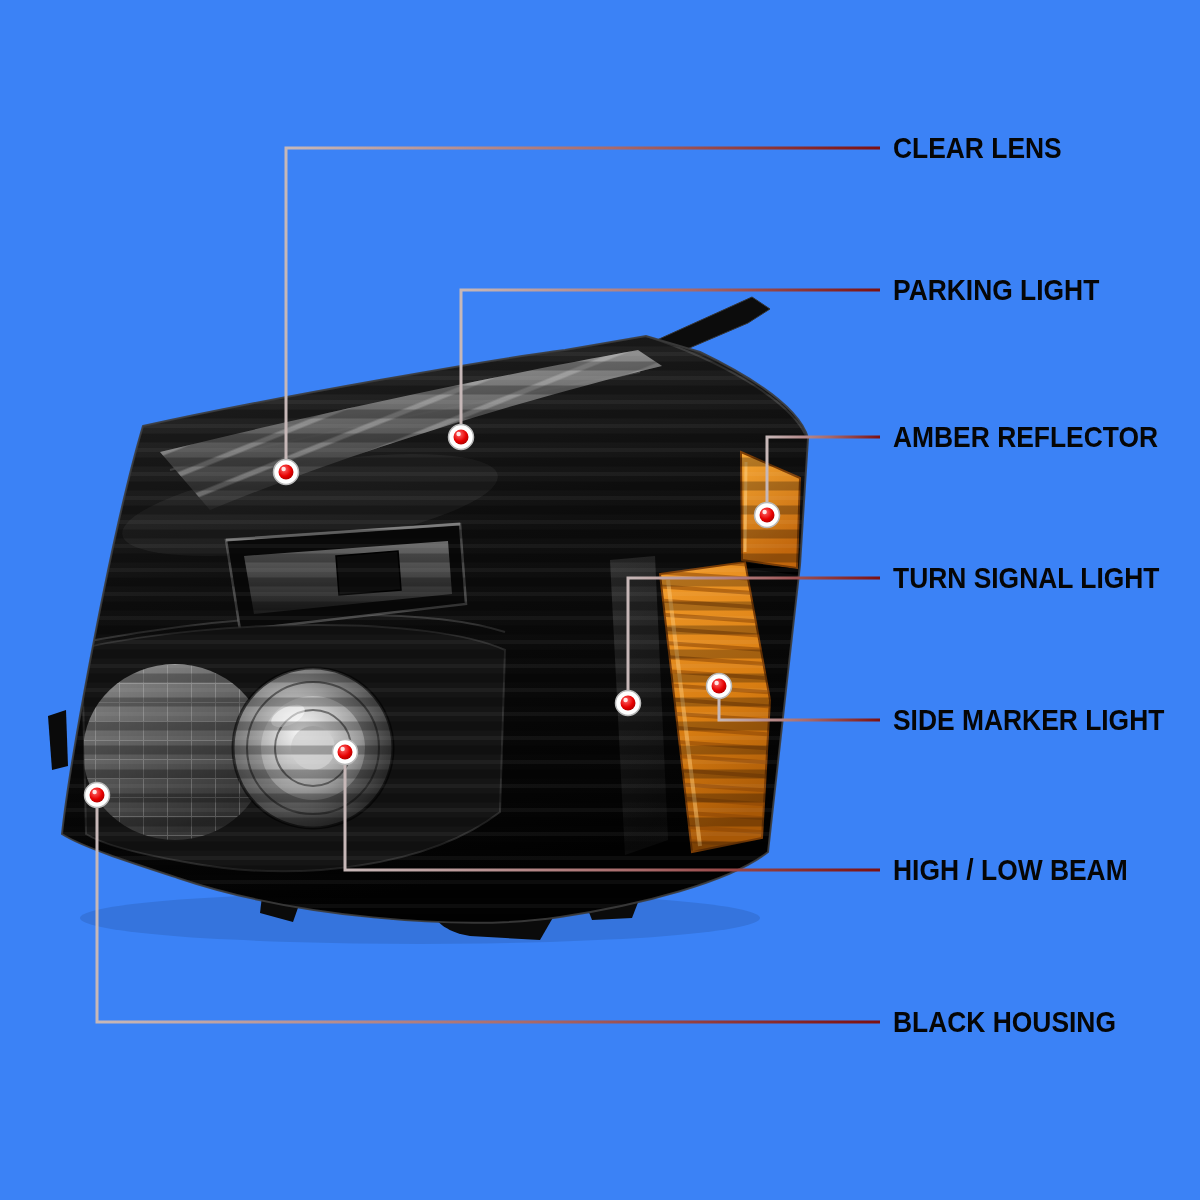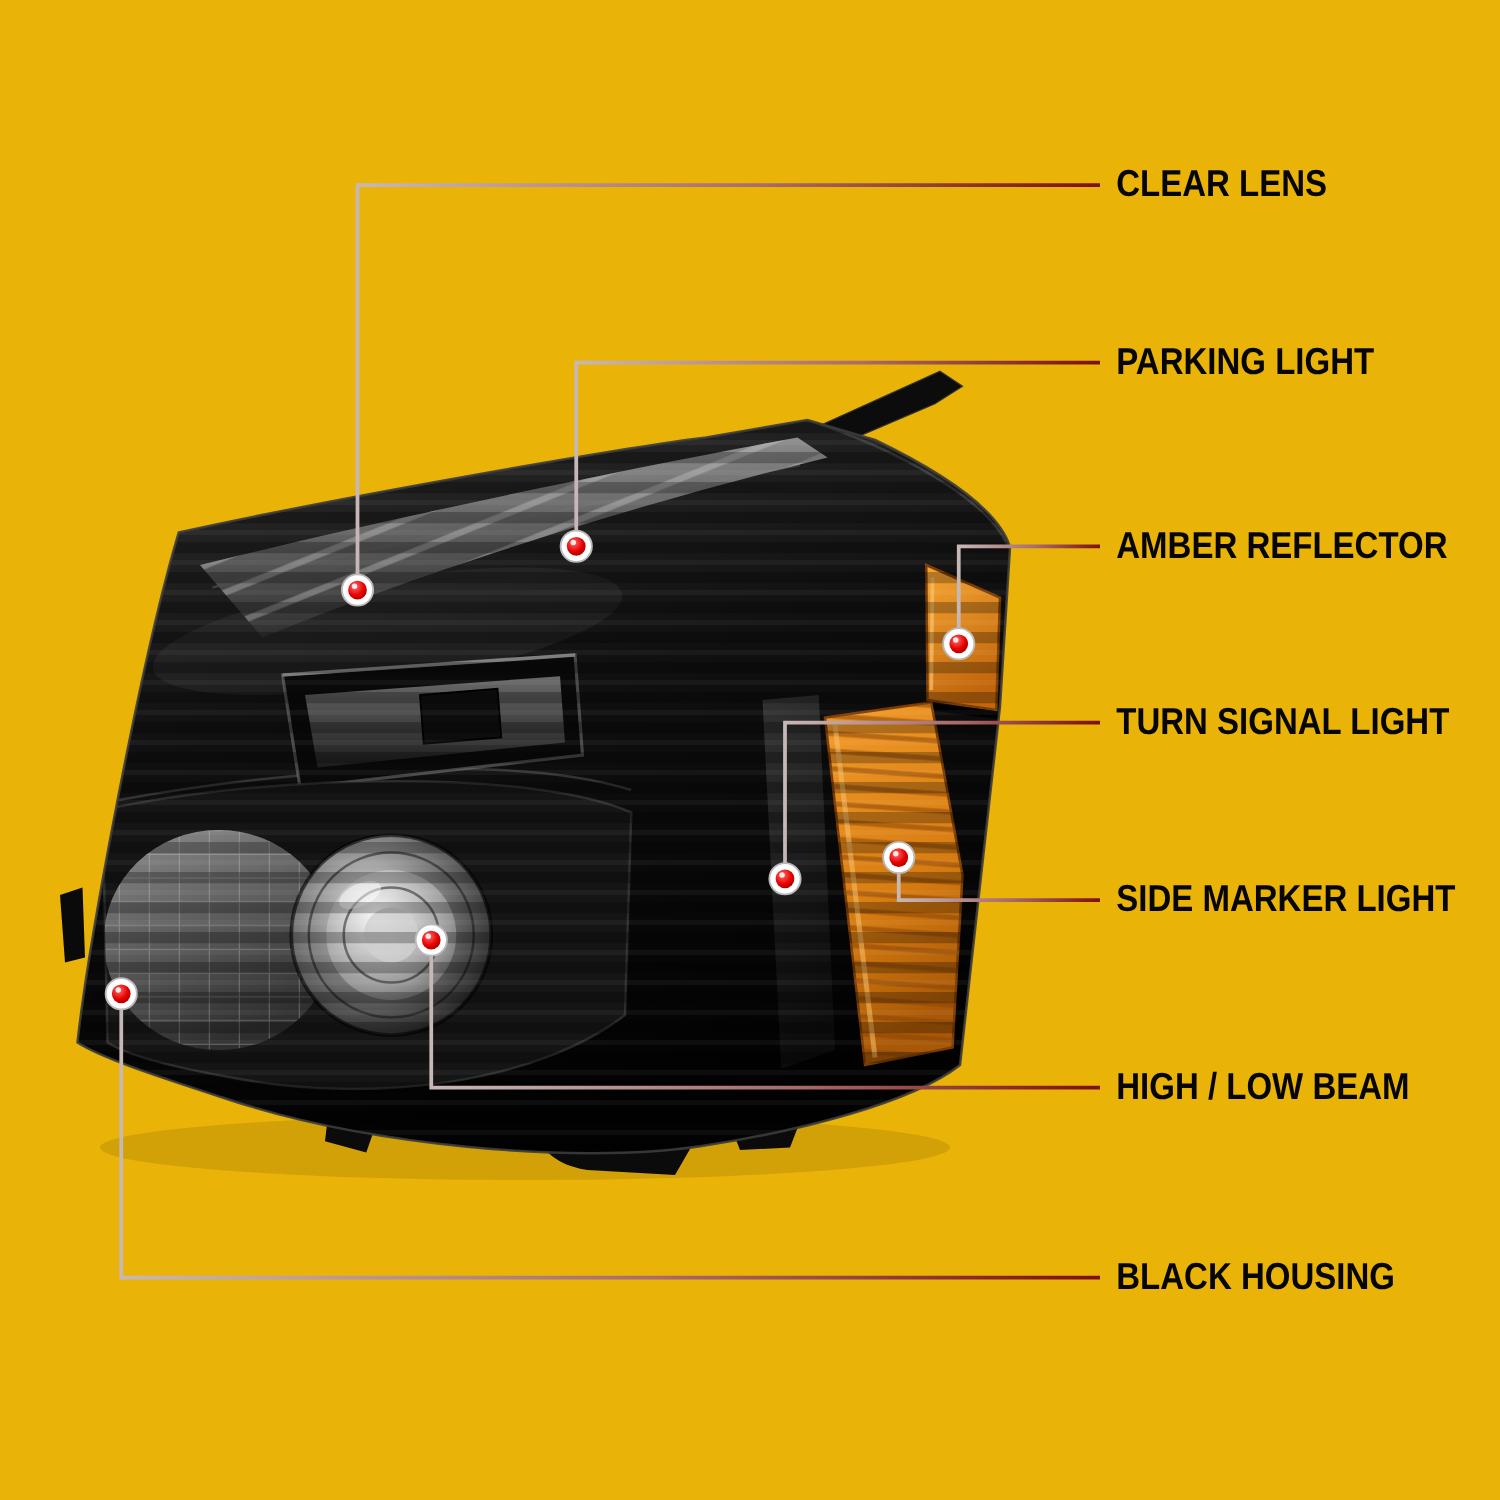--- a/index.html
+++ b/index.html
@@ -1,19 +1,19 @@
 <!DOCTYPE html>
 <html><head>
 <meta charset="utf-8">
 <style>
   html,body{margin:0;padding:0;background:#fff;}
   .stage{
     position:relative;
     width:1200px;height:1200px;
-    background:#eab308;
+    background:#3b82f6;
     overflow:hidden;
     font-family:"Liberation Sans", sans-serif;
   }
   .art{position:absolute;left:0;top:0;width:1200px;height:1200px;}
   .callout-label{
     position:absolute;
     left:893px;
     transform:translateY(-50%) scaleX(0.88);
     transform-origin:left center;
     font-weight:700;

